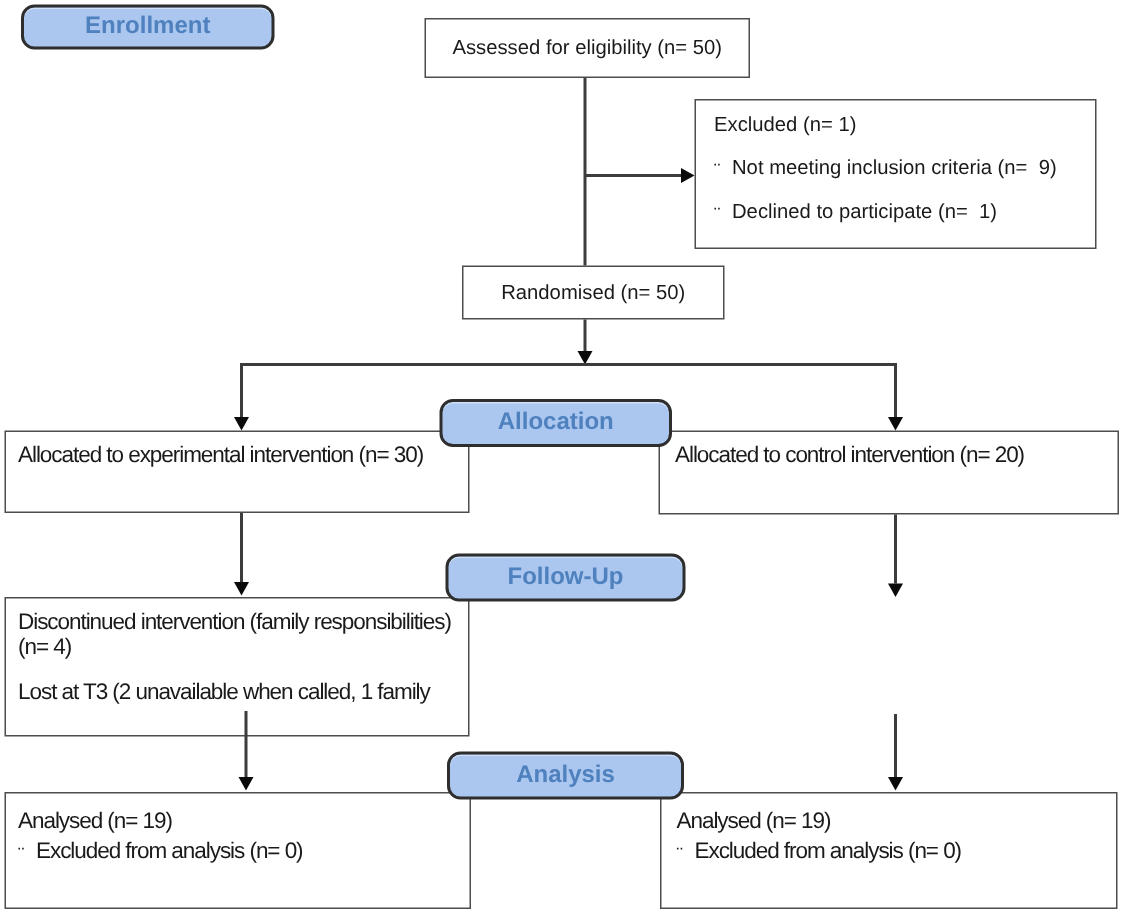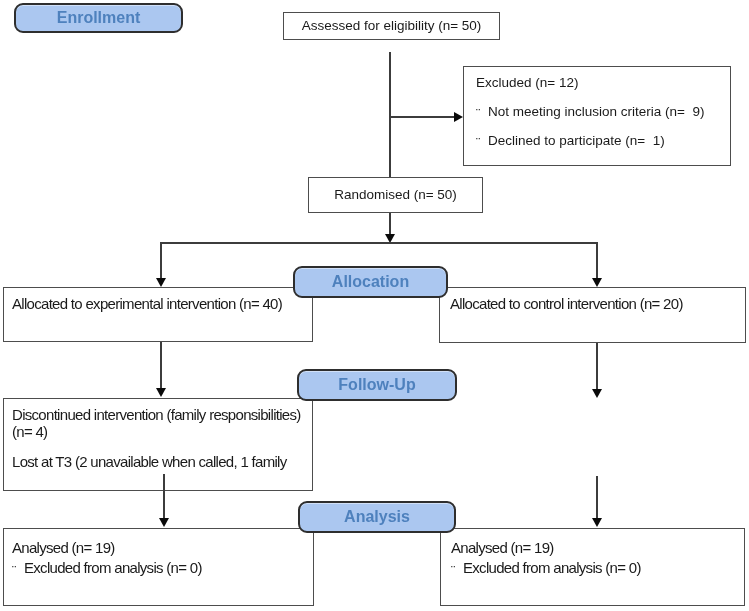--- a/index.html
+++ b/index.html
@@ -39,36 +39,36 @@
     border-top:9px solid var(--arrow,#0a0a0a); }
   .ar-r { position:absolute; width:0; height:0;
     border-top:5px solid transparent; border-bottom:5px solid transparent;
     border-left:9px solid var(--arrow,#0a0a0a); }
 </style>
 </head>
 <body>
 
 <div class="canvas">
 
-  <div class="box center font-a" style="left:283px; top:12px; width:217px; height:28px;">
+  <div class="box center font-a" style="left:283px; top:12px; width:217px; height:40px;">
     <span>Assessed for eligibility (n= 50)</span>
   </div>
 
   <div class="box font-a" style="left:463px; top:66px; width:268px; height:100px; padding:8px 6px 0 12px;">
-    <div class="para">Excluded (n= 12)</div>
+    <div class="para">Excluded (n= 1)</div>
     <div class="para"><span class="bg">¨</span><span>Not meeting inclusion criteria (n=  9)</span></div>
     <div class="para"><span class="bg">¨</span><span>Declined to participate (n=  1)</span></div>
   </div>
 
   <div class="box center font-a" style="left:308px; top:177px; width:175px; height:36px;">
     <span>Randomised (n= 50)</span>
   </div>
 
   <div class="box font-n pad" style="left:3px; top:287px; width:310px; height:55px;">
-    <div class="nowrap">Allocated to experimental intervention (n= 40)</div>
+    <div class="nowrap">Allocated to experimental intervention (n= 30)</div>
   </div>
 
   <div class="box font-n" style="left:439px; top:287px; width:307px; height:56px; padding:7px 8px 7px 10px;">
     <div class="nowrap">Allocated to control intervention (n= 20)</div>
   </div>
 
   <div class="box font-n pad" style="left:3px; top:398px; width:310px; height:93px;">
     <div>Discontinued intervention (family responsibilities) (n= 4)</div>
     <div class="gap-top nowrap">Lost at T3 (2 unavailable when called, 1 family</div>
   </div>

